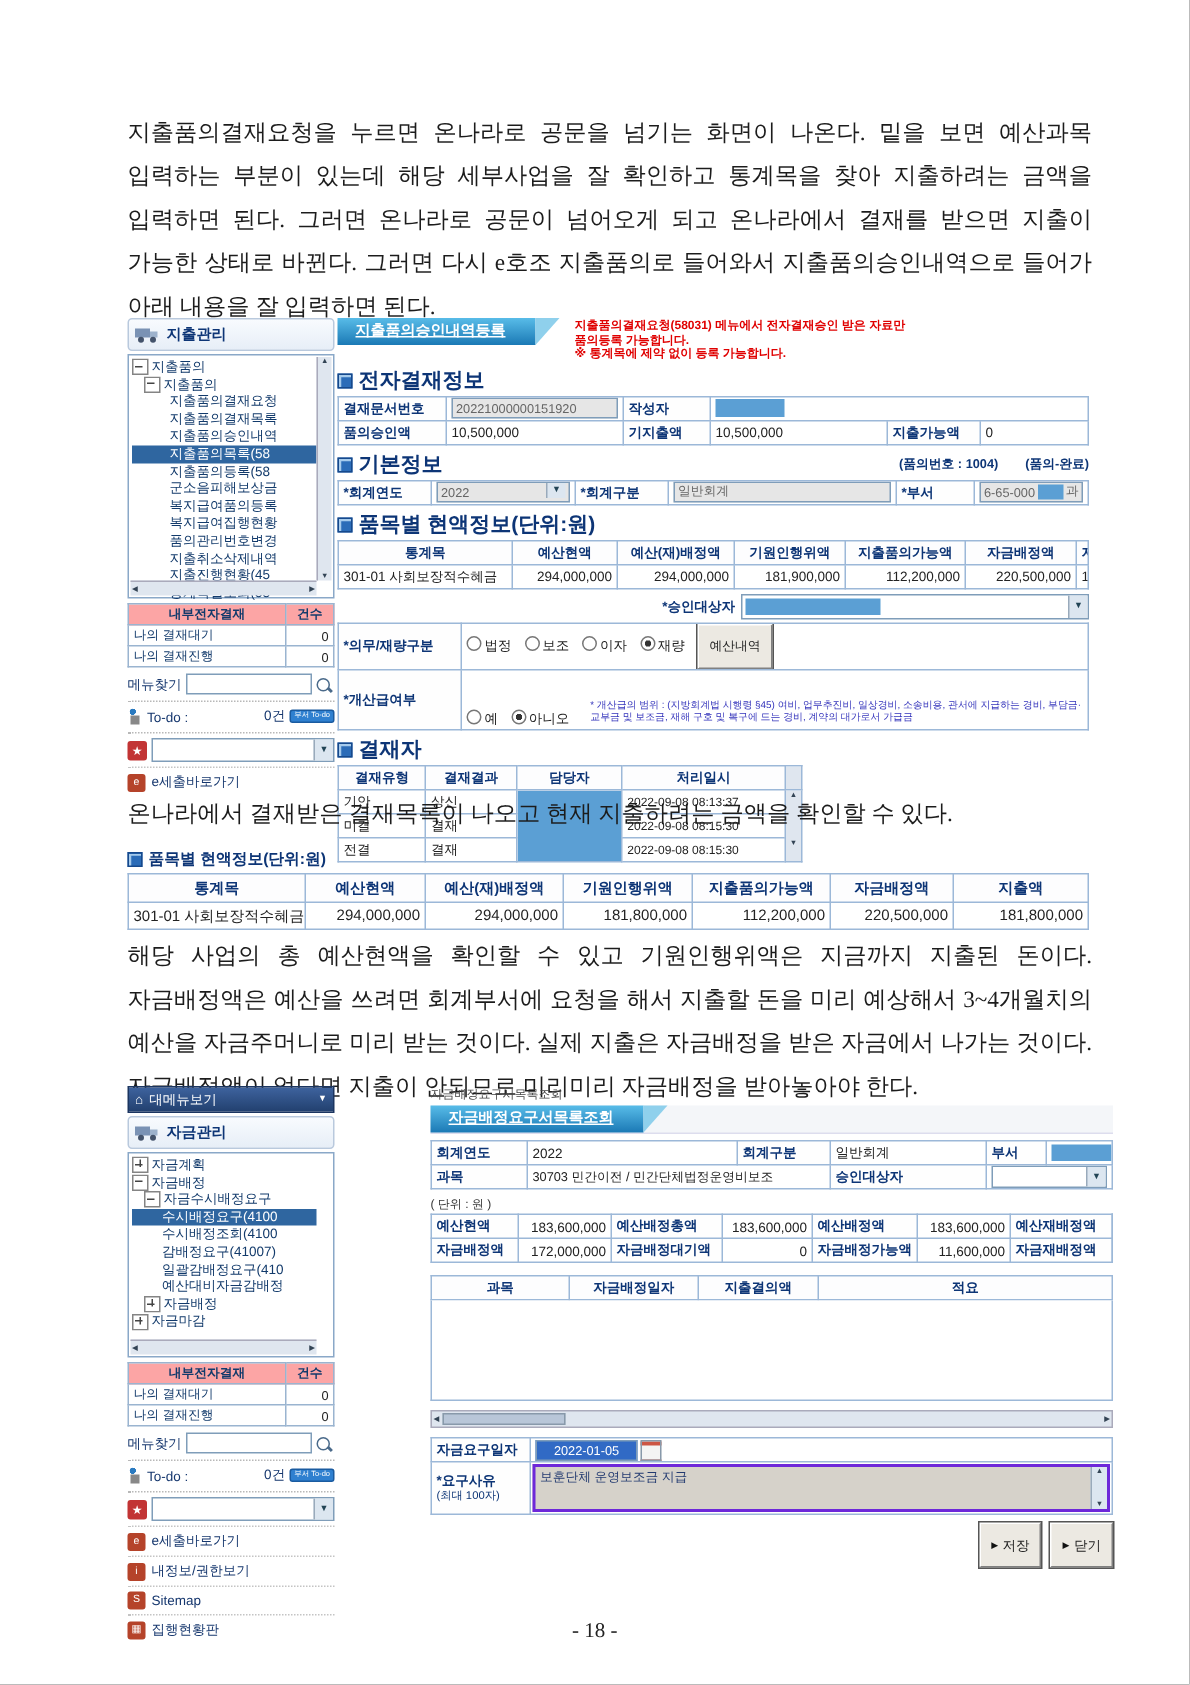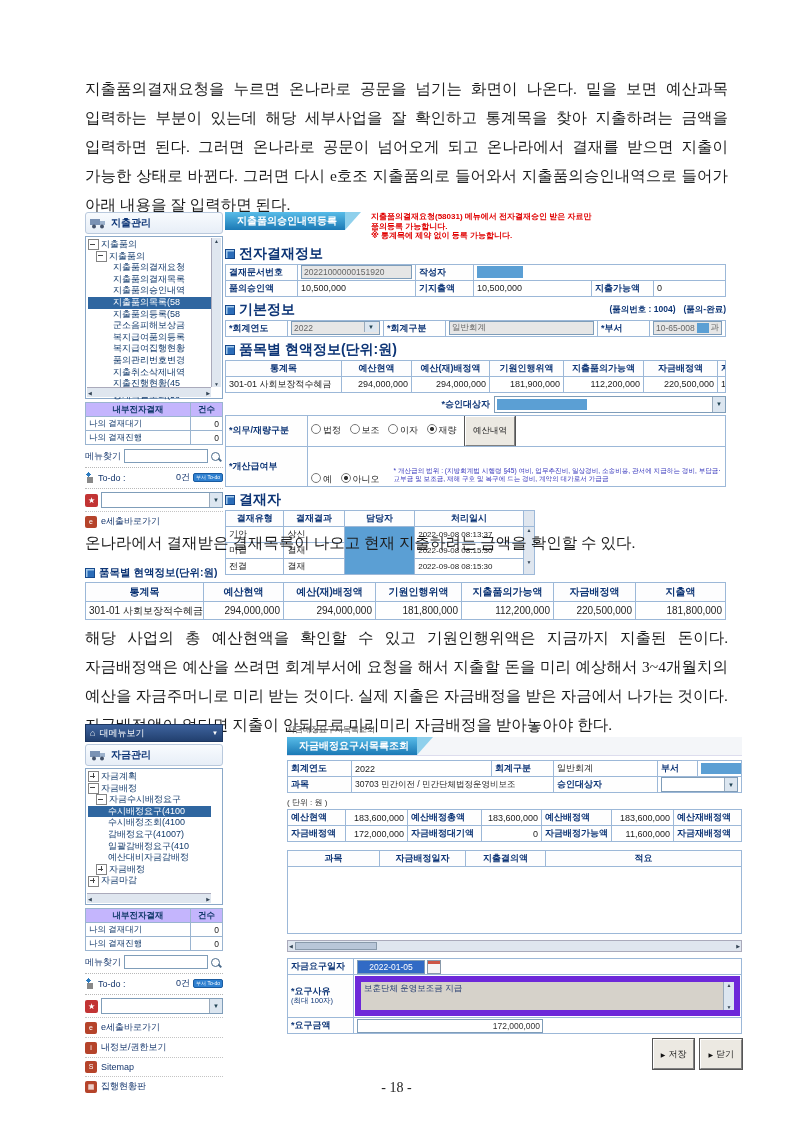--- a/index.html
+++ b/index.html
@@ -33,21 +33,21 @@
   .sel{background:#2f66a0;color:#fff;}
   .nb{flex:none;width:9px;height:9px;border:1px solid #848484;background:#fff;position:relative;}
   .nb::before{content:"";position:absolute;left:1px;top:3.5px;width:5px;height:1px;background:#444;}
   .nb.plus::after{content:"";position:absolute;left:3.5px;top:1px;width:1px;height:5px;background:#444;}
   .vsb{position:absolute;top:1px;right:1px;bottom:11px;width:9px;background:#dfe6ef;border-left:1px solid #aab;
        display:flex;flex-direction:column;justify-content:space-between;align-items:center;font-size:5px;color:#345;}
   .hsb{position:absolute;left:1px;right:11px;bottom:1px;height:9px;background:#dfe6ef;border-top:1px solid #aab;
        display:flex;justify-content:space-between;align-items:center;font-size:5px;color:#345;padding:0 1px;}
   .apt{width:100%;border-collapse:collapse;margin-top:3px;}
   .apt td{border:1px solid #9ab4d0;font-size:8.5px;height:13px;padding:0 3px;color:#123a6b;}
-  .apt .h{background:#c4b5fd;font-weight:bold;text-align:center;}
+  .apt .h{background:#fca5a5;font-weight:bold;text-align:center;}
   .apt .n{text-align:right;color:#222;}
   .mrow{display:flex;align-items:center;gap:3px;margin-top:4px;}
   .sin{flex:1;height:12px;border:1px solid #7f9db9;background:#fff;}
   .mag{flex:none;width:7px;height:7px;border:1.5px solid #4a6a8a;border-radius:50%;position:relative;margin-right:3px;}
   .mag::after{content:"";position:absolute;width:4px;height:1.5px;background:#4a6a8a;transform:rotate(45deg);right:-3px;bottom:-1px;}
   .trow2{display:flex;align-items:center;gap:3px;margin-top:4px;border-top:1px dotted #b8b8b8;padding-top:3px;}
   .todoicon{flex:none;width:10px;height:12px;background:
       radial-gradient(circle at 3.5px 2.5px,#2a7ac0 0 2px,transparent 2.2px),
       linear-gradient(#888,#888) 2px 5px/6px 6px no-repeat;}
   .badge{flex:none;background:#2f80d0;border:1px solid #1a5ba0;color:#fff;font-size:5px;line-height:5.5px;
@@ -61,28 +61,28 @@
   .lrow{display:flex;align-items:center;gap:4px;margin-top:3px;border-top:1px dotted #c4c4c4;padding-top:3px;}
   .licon{flex:none;width:12px;height:12px;background:#b5432a;border-radius:2px;color:#fff;font-size:7px;
       line-height:12px;text-align:center;}
 
   
   .main{flex:1;margin-left:2px;position:relative;}
   .s2 .main{margin-left:64px;}
   .crumb{font-size:8px;color:#444;margin-bottom:2px;}
   .trowx{display:flex;align-items:flex-start;margin-bottom:2px;}
   .tbar{position:relative;flex:none;height:18px;background:linear-gradient(180deg,#58bce8,#1b79b5);
-      color:#fff;font-weight:bold;font-size:10px;line-height:18px;padding:0 8px 0 12px;}
+      color:#fff;font-weight:bold;font-size:10px;line-height:18px;padding:0 20px 0 12px;text-decoration:underline;}
   .tbar::after{content:"";position:absolute;right:-16px;top:0;border-top:18px solid #8fd0ec;border-right:16px solid transparent;}
   .warn{flex:1;padding-left:26px;color:#e00000;font-weight:bold;font-size:8px;line-height:9.5px;}
   .sec{display:flex;align-items:center;gap:4px;margin:4px 0 1px;}
   .sq{flex:none;width:8px;height:8px;background:#2b6cb8;border:1px solid #16498c;box-shadow:inset 1.5px 1.5px 0 #a6cbec;}
   .sect{font-weight:bold;color:#0d3576;font-size:14px;}
   .sec .rt{margin-left:auto;font-weight:bold;color:#0d3576;font-size:8.5px;}
-  .sec .rt2{margin-left:4px;font-weight:bold;color:#0d3576;font-size:8.5px;}
+  .sec .rt2{margin-left:14px;font-weight:bold;color:#0d3576;font-size:8.5px;}
   table.ft{width:100%;border-collapse:collapse;table-layout:fixed;}
   table.ft td,table.ft th{border:1px solid #9cb8d8;height:15px;padding:0 3px;font-size:9px;color:#222;overflow:hidden;white-space:nowrap;}
   table.ft .lbl{color:#0d3576;font-weight:bold;background:#fefefe;}
   table.ft th{color:#0d3576;font-weight:bold;text-align:center;background:#fdfdfe;}
   .num{text-align:right;}
   .inp{display:flex;align-items:center;border:1px solid #7f9db9;background:#fff;height:12px;
       font-size:8.5px;padding:0 2px;color:#333;overflow:hidden;white-space:nowrap;}
   .ro{background:#e6e6e6;color:#666;}
   .redact{display:inline-block;background:#5b9fd4;vertical-align:middle;}
   .cal{flex:none;width:12px;height:12px;border:1px solid #8899aa;background:linear-gradient(#cc5544 0 3px,#f4f4f4 3px);margin-left:2px;}
@@ -98,21 +98,21 @@
   .aprrow{display:flex;align-items:center;margin:3px 0 2px;}
   .aprrow .albl{margin-left:auto;font-weight:bold;color:#0d3576;font-size:9px;margin-right:4px;}
   .aprdd{width:230px;display:flex;align-items:center;height:15px;border:1px solid #7f9db9;background:#fff;}
   .aprdd .fill{height:11px;width:90px;margin-left:2px;background:#5b9fd4;}
   .aprdd .sp{flex:1;}
   .unit{font-size:8px;color:#333;margin:4px 0 1px;}
   .gridbody{border:1px solid #9cb8d8;border-top:none;height:66px;background:#fff;}
   .hscroll2{display:flex;justify-content:space-between;align-items:center;height:10px;background:#dfe6ef;
       border:1px solid #aab;font-size:5px;color:#345;margin-top:6px;padding:0 1px;}
   .hscroll2 .thumb{height:6px;width:80px;background:#b8c6d8;border:1px solid #89a;margin-right:auto;margin-left:2px;}
-  .ta{background:#d6d2ca;border:6px solid #6d28d9;height:26px;font-size:8.5px;color:#223a70;padding:1px 3px;
+  .ta{background:#d6d2ca;border:2px solid #6d28d9;height:26px;font-size:8.5px;color:#223a70;padding:1px 3px;
       display:flex;align-items:flex-start;position:relative;}
   .spin{position:absolute;right:0;top:0;bottom:0;width:10px;background:#dce6f0;border-left:1px solid #9ab;
       display:flex;flex-direction:column;justify-content:space-between;align-items:center;font-size:5px;color:#345;}
   .btnrow{display:flex;justify-content:flex-end;gap:6px;margin-top:5px;}
   .hl{background:#316ac5;color:#fff;}
   svg.mini{display:block;}
 </style>
 </head>
 <body>
 <div class="page">
@@ -299,21 +299,21 @@
               </td>
         <td class="lbl">*회계구분</td>
         <td>
                 <div class="inp ro">
                   <span>일반회계</span>
                 </div>
               </td>
         <td class="lbl">*부서</td>
         <td>
                 <div class="inp ro">
-                  <span>10-65-008</span>
+                  <span>6-65-000</span>
                   <span class="redact" style="width:38px;height:10px;margin:0 2px;"></span>
                   <span>과</span>
                 </div>
               </td>
       </tr>
     </tbody>
         </table>
 
     <div class="sec">
           <span class="sq"></span>
@@ -716,28 +716,20 @@
         <td style="padding:1px;">
           <div class="ta">
             <span>보훈단체 운영보조금 지급</span>
             <span class="spin">
                     <span>▲</span>
                     <span>▼</span>
                   </span>
           </div>
         </td>
       </tr>
-      <tr>
-        <td class="lbl">*요구금액</td>
-        <td>
-                <div class="inp" style="width:180px;justify-content:flex-end;">
-                  <span>172,000,000</span>
-                </div>
-              </td>
-      </tr>
     </tbody>
         </table>
 
     <div class="btnrow">
       <button class="btn3d">
             <span class="ar">▶</span>
             <span>저장</span>
           </button>
       <button class="btn3d">
             <span class="ar">▶</span>

